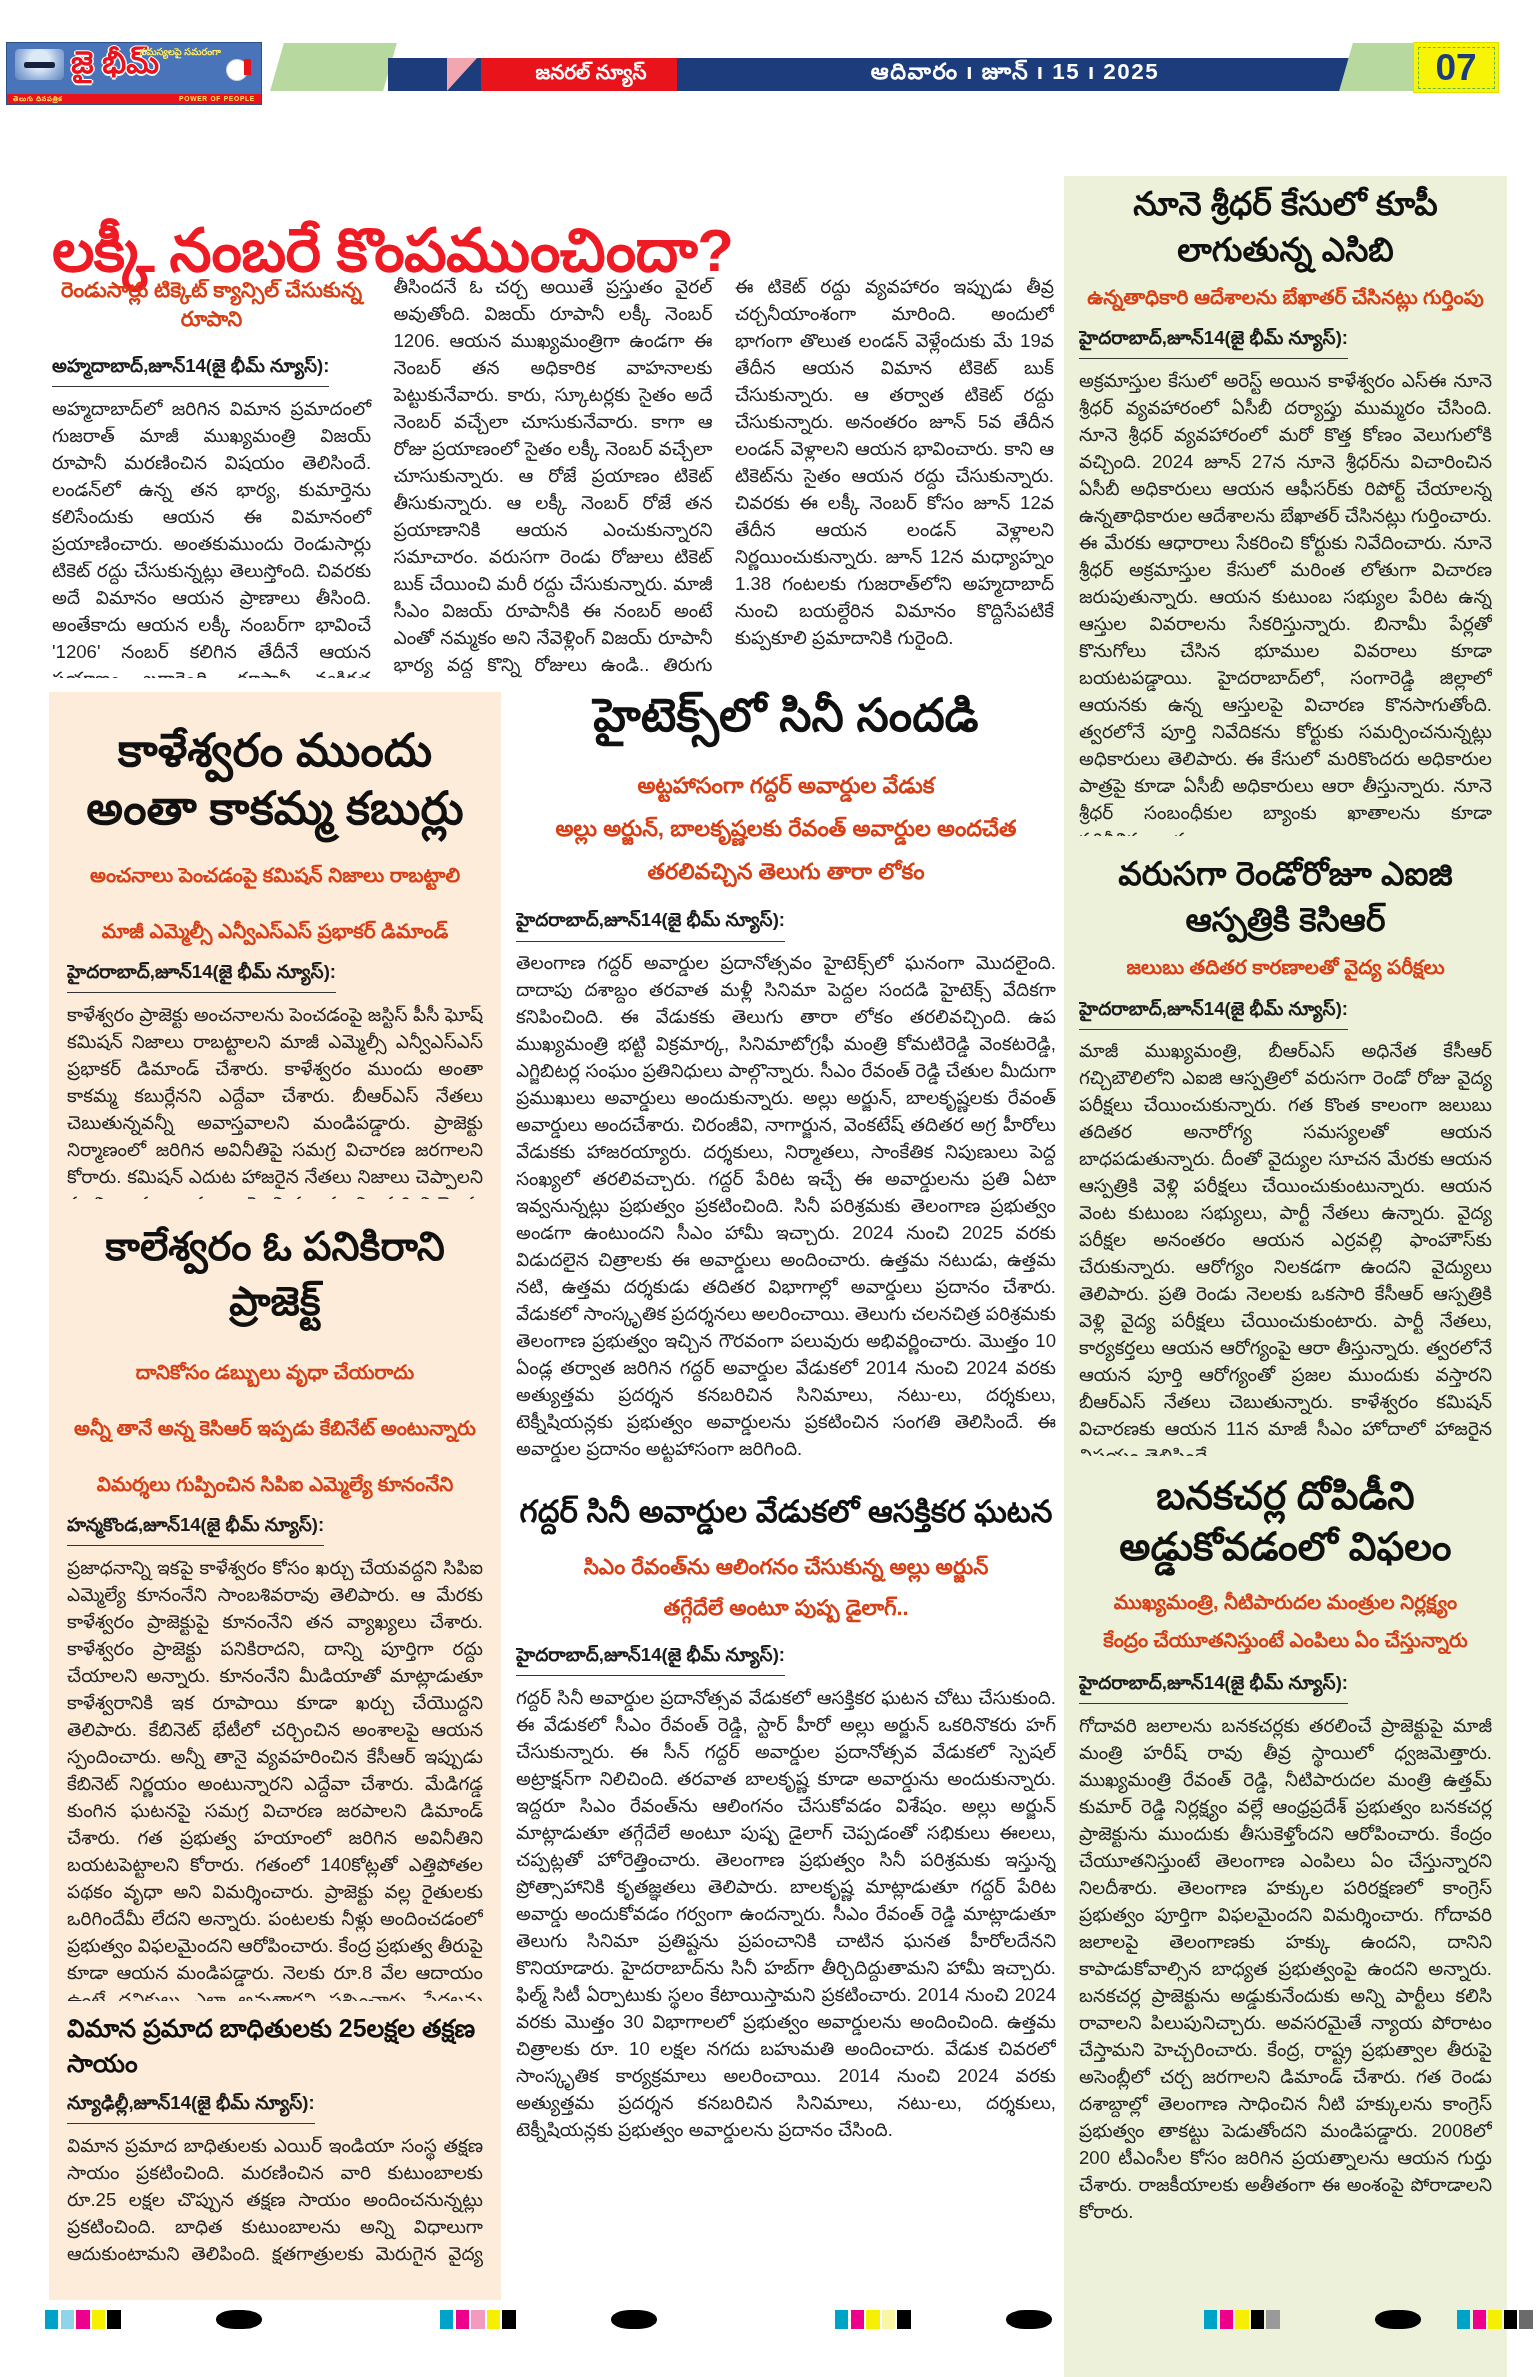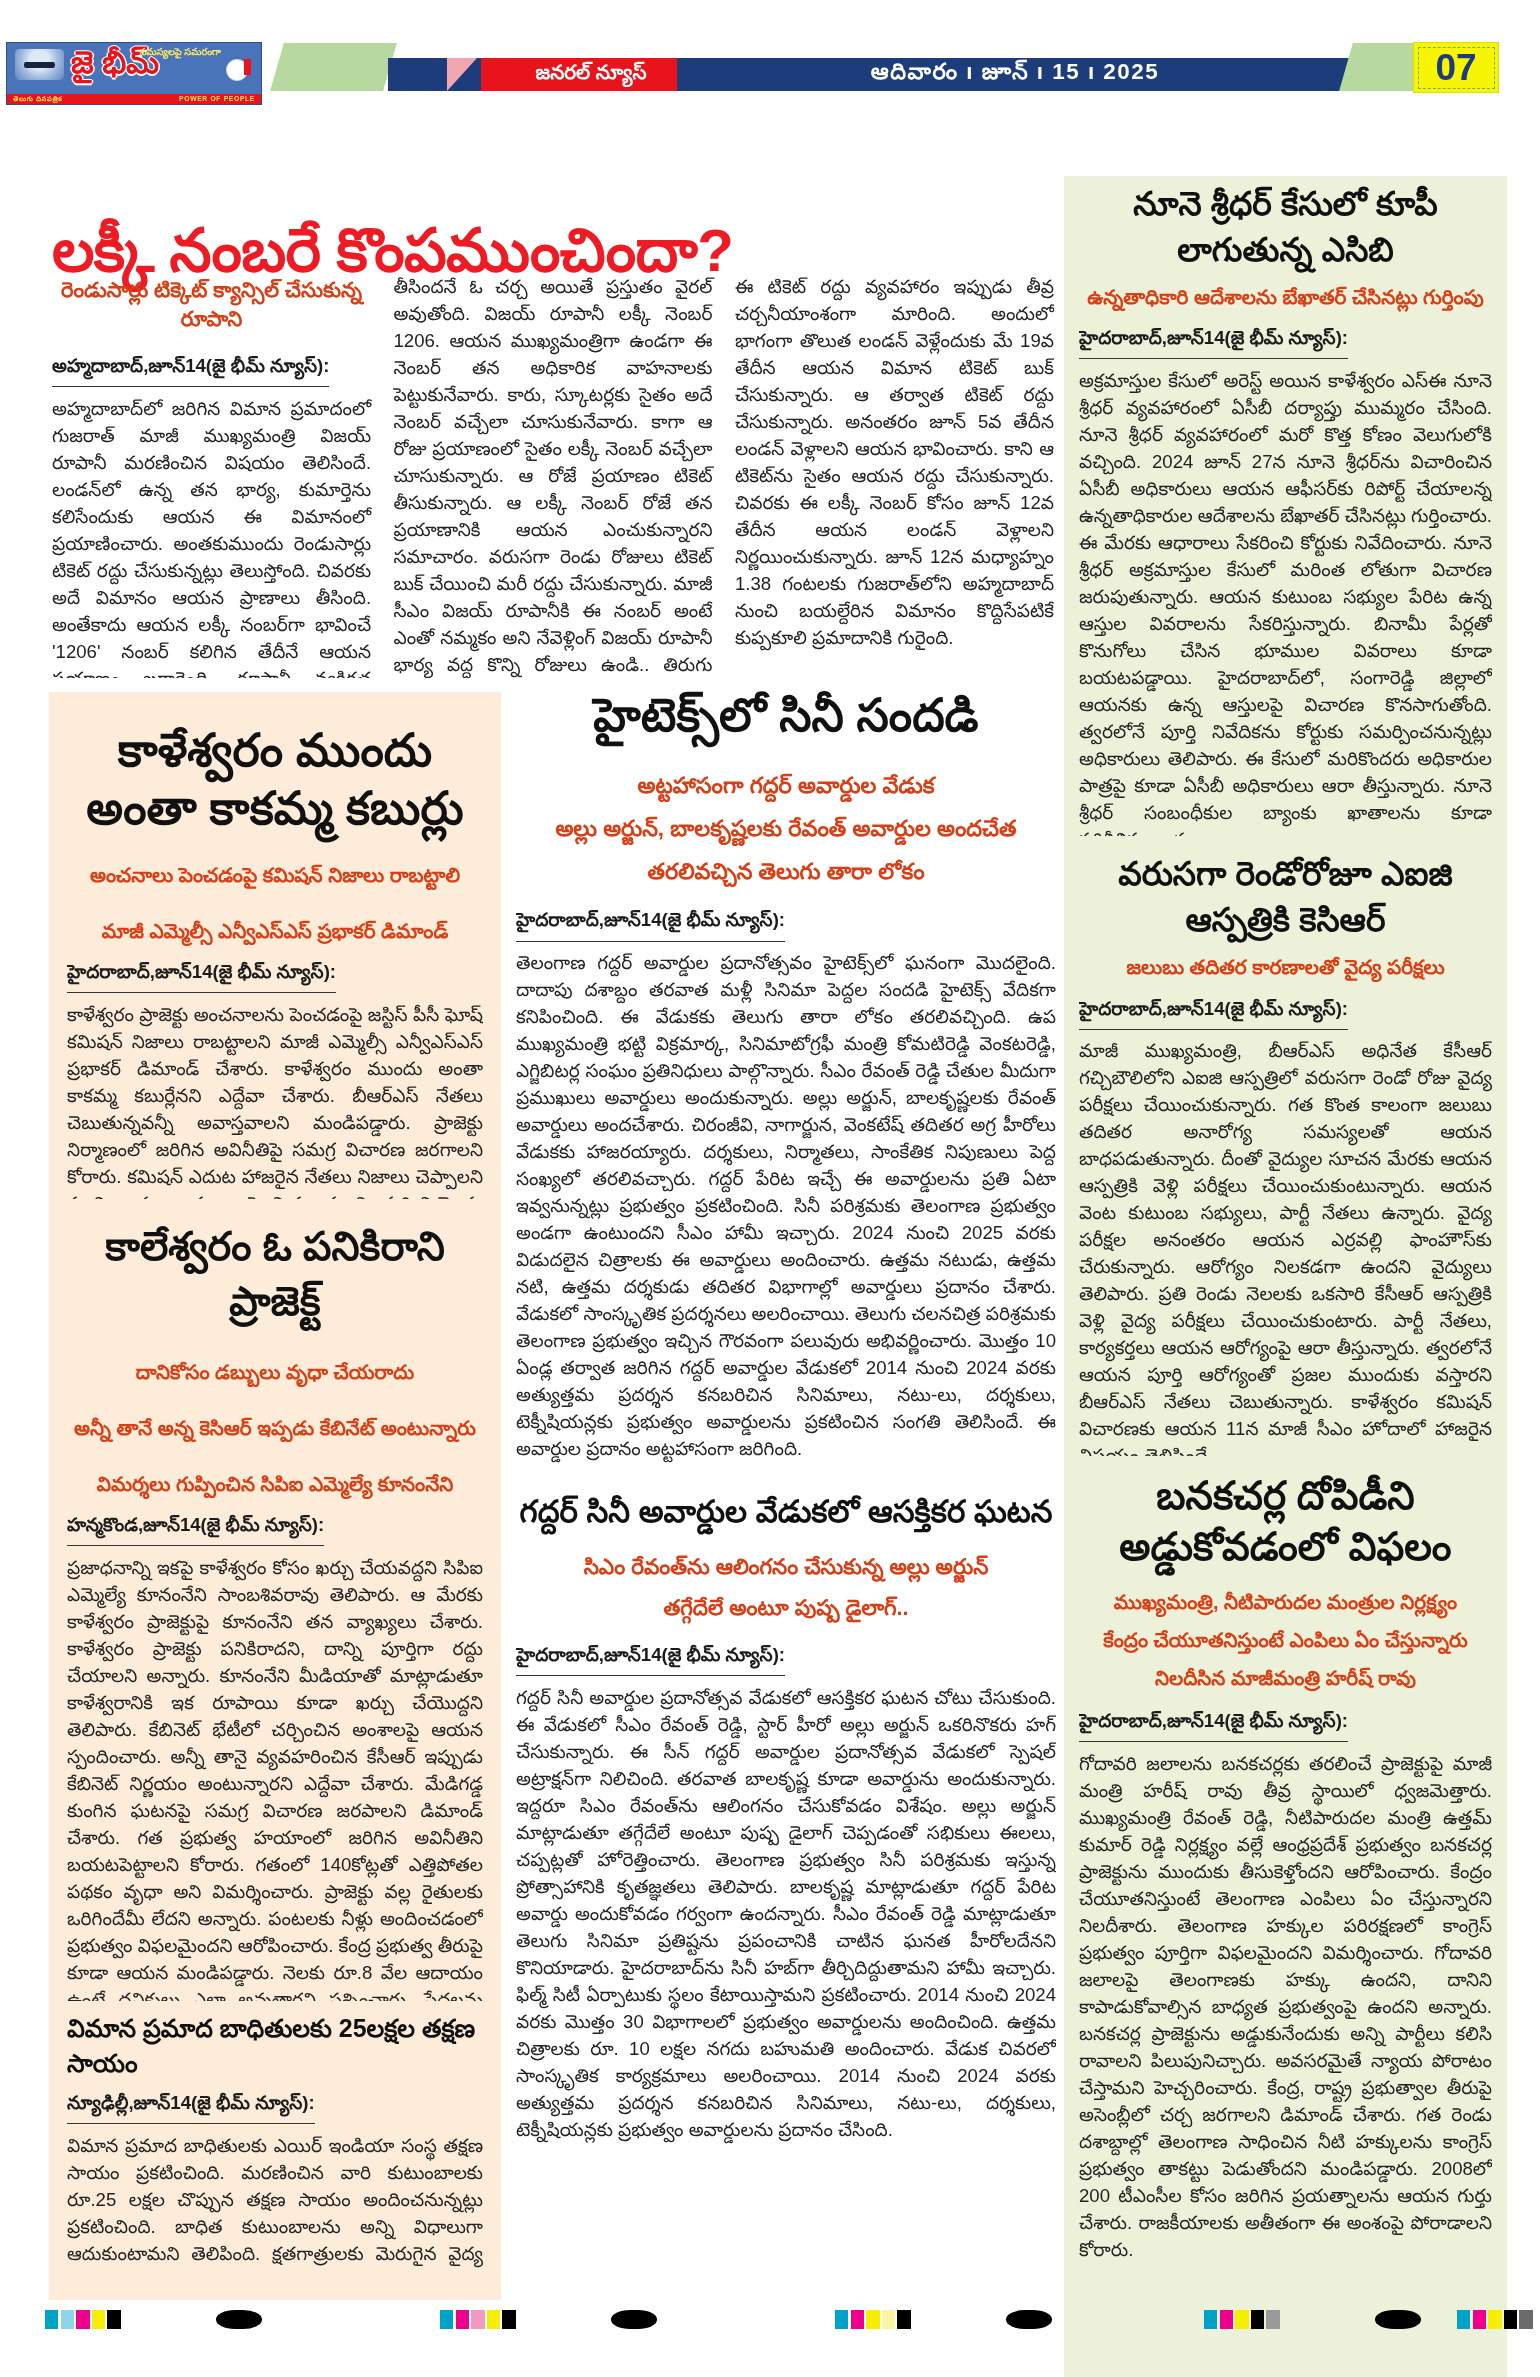--- a/index.html
+++ b/index.html
@@ -173,21 +173,20 @@
   <section class="r-a2">
     <h2 class="headline">వరుసగా రెండోరోజూ ఎఐజి ఆస్పత్రికి కెసిఆర్</h2>
     <div class="subhead">జలుబు తదితర కారణాలతో వైద్య పరీక్షలు</div>
     <div class="dateline"><span>హైదరాబాద్,జూన్14(జై భీమ్ న్యూస్):</span></div>
     <p class="copy">మాజీ ముఖ్యమంత్రి, బీఆర్ఎస్ అధినేత కేసీఆర్ గచ్చిబౌలిలోని ఎఐజి ఆస్పత్రిలో వరుసగా రెండో రోజు వైద్య పరీక్షలు చేయించుకున్నారు. గత కొంత కాలంగా జలుబు తదితర అనారోగ్య సమస్యలతో ఆయన బాధపడుతున్నారు. దీంతో వైద్యుల సూచన మేరకు ఆయన ఆస్పత్రికి వెళ్లి పరీక్షలు చేయించుకుంటున్నారు. ఆయన వెంట కుటుంబ సభ్యులు, పార్టీ నేతలు ఉన్నారు. వైద్య పరీక్షల అనంతరం ఆయన ఎర్రవల్లి ఫాంహౌస్‌కు చేరుకున్నారు. ఆరోగ్యం నిలకడగా ఉందని వైద్యులు తెలిపారు. ప్రతి రెండు నెలలకు ఒకసారి కేసీఆర్ ఆస్పత్రికి వెళ్లి వైద్య పరీక్షలు చేయించుకుంటారు. పార్టీ నేతలు, కార్యకర్తలు ఆయన ఆరోగ్యంపై ఆరా తీస్తున్నారు. త్వరలోనే ఆయన పూర్తి ఆరోగ్యంతో ప్రజల ముందుకు వస్తారని బీఆర్ఎస్ నేతలు చెబుతున్నారు. కాళేశ్వరం కమిషన్ విచారణకు ఆయన 11న మాజీ సీఎం హోదాలో హాజరైన విషయం తెలిసిందే.</p>
   </section>
   <section class="r-a3">
     <h2 class="headline">బనకచర్ల దోపిడీని అడ్డుకోవడంలో విఫలం</h2>
     <div class="subhead">ముఖ్యమంత్రి, నీటిపారుదల మంత్రుల నిర్లక్ష్యం</div>
     <div class="subhead">కేంద్రం చేయూతనిస్తుంటే ఎంపిలు ఏం చేస్తున్నారు</div>
-    <div class="subhead">నిలదీసిన మాజీమంత్రి హరీష్ రావు</div>
     <div class="dateline"><span>హైదరాబాద్,జూన్14(జై భీమ్ న్యూస్):</span></div>
     <p class="copy">గోదావరి జలాలను బనకచర్లకు తరలించే ప్రాజెక్టుపై మాజీ మంత్రి హరీష్ రావు తీవ్ర స్థాయిలో ధ్వజమెత్తారు. ముఖ్యమంత్రి రేవంత్ రెడ్డి, నీటిపారుదల మంత్రి ఉత్తమ్ కుమార్ రెడ్డి నిర్లక్ష్యం వల్లే ఆంధ్రప్రదేశ్ ప్రభుత్వం బనకచర్ల ప్రాజెక్టును ముందుకు తీసుకెళ్తోందని ఆరోపించారు. కేంద్రం చేయూతనిస్తుంటే తెలంగాణ ఎంపిలు ఏం చేస్తున్నారని నిలదీశారు. తెలంగాణ హక్కుల పరిరక్షణలో కాంగ్రెస్ ప్రభుత్వం పూర్తిగా విఫలమైందని విమర్శించారు. గోదావరి జలాలపై తెలంగాణకు హక్కు ఉందని, దానిని కాపాడుకోవాల్సిన బాధ్యత ప్రభుత్వంపై ఉందని అన్నారు. బనకచర్ల ప్రాజెక్టును అడ్డుకునేందుకు అన్ని పార్టీలు కలిసి రావాలని పిలుపునిచ్చారు. అవసరమైతే న్యాయ పోరాటం చేస్తామని హెచ్చరించారు. కేంద్ర, రాష్ట్ర ప్రభుత్వాల తీరుపై అసెంబ్లీలో చర్చ జరగాలని డిమాండ్ చేశారు. గత రెండు దశాబ్దాల్లో తెలంగాణ సాధించిన నీటి హక్కులను కాంగ్రెస్ ప్రభుత్వం తాకట్టు పెడుతోందని మండిపడ్డారు. 2008లో 200 టీఎంసీల కోసం జరిగిన ప్రయత్నాలను ఆయన గుర్తు చేశారు. రాజకీయాలకు అతీతంగా ఈ అంశంపై పోరాడాలని కోరారు.</p>
   </section>
 </div>
 
 <div class="abs marks" id="print-marks">
     <div class="bars" style="left: 45px;">
       <i style="background: rgb(0, 163, 200);"></i>
       <i style="background: rgb(143, 212, 232);"></i>
       <i style="background: rgb(236, 0, 140);"></i>

